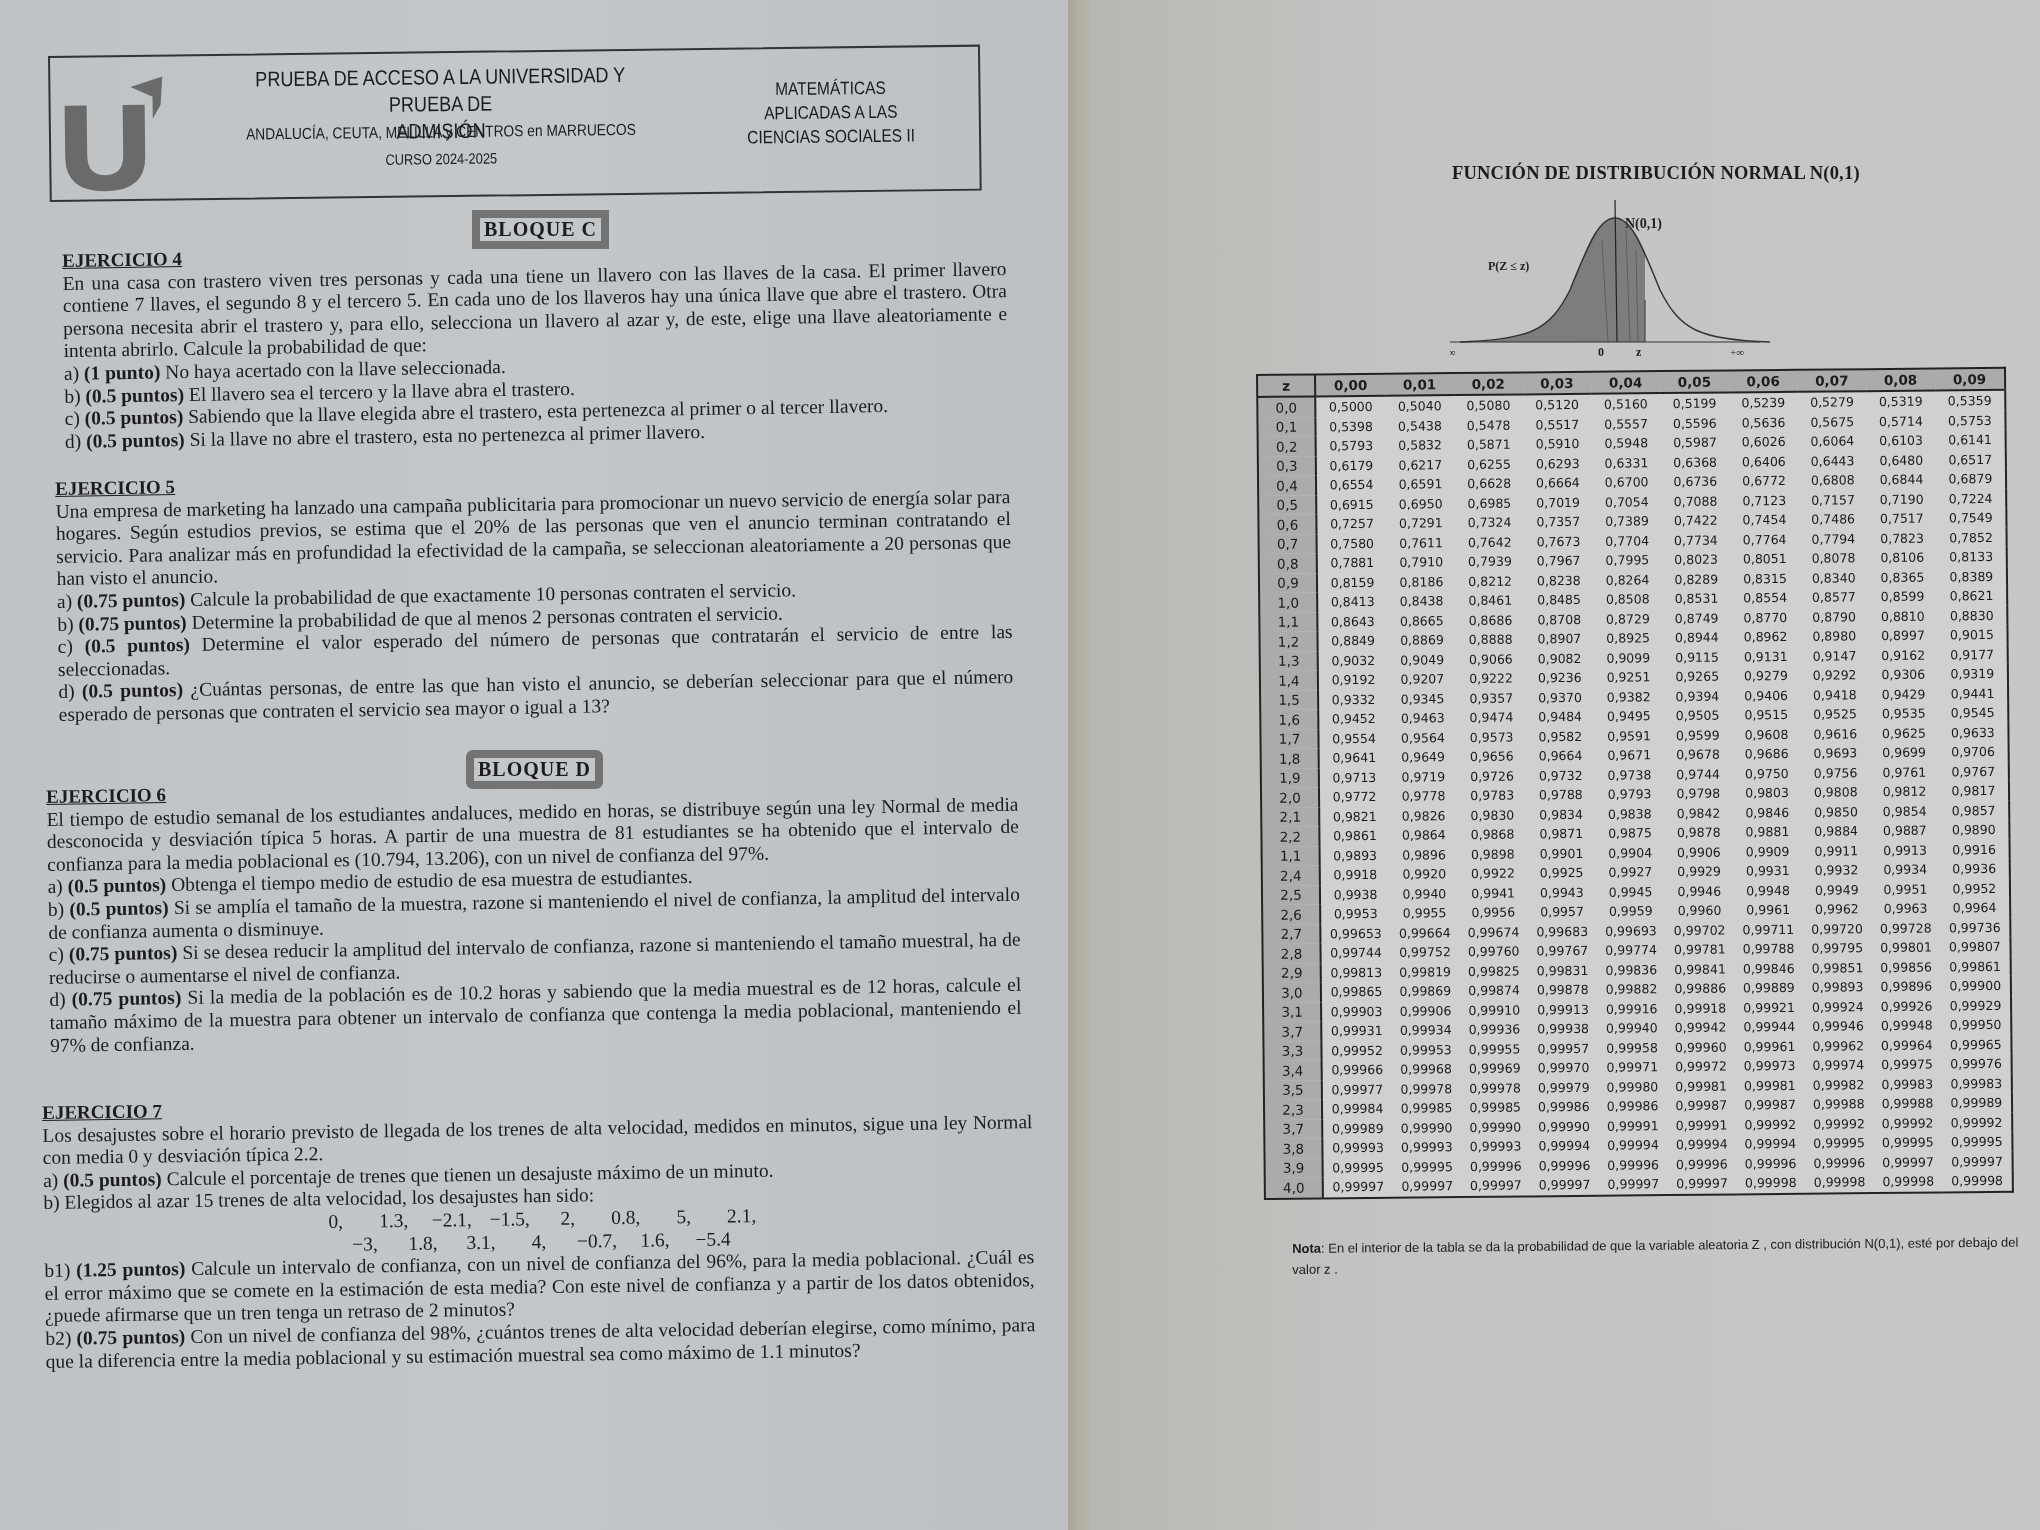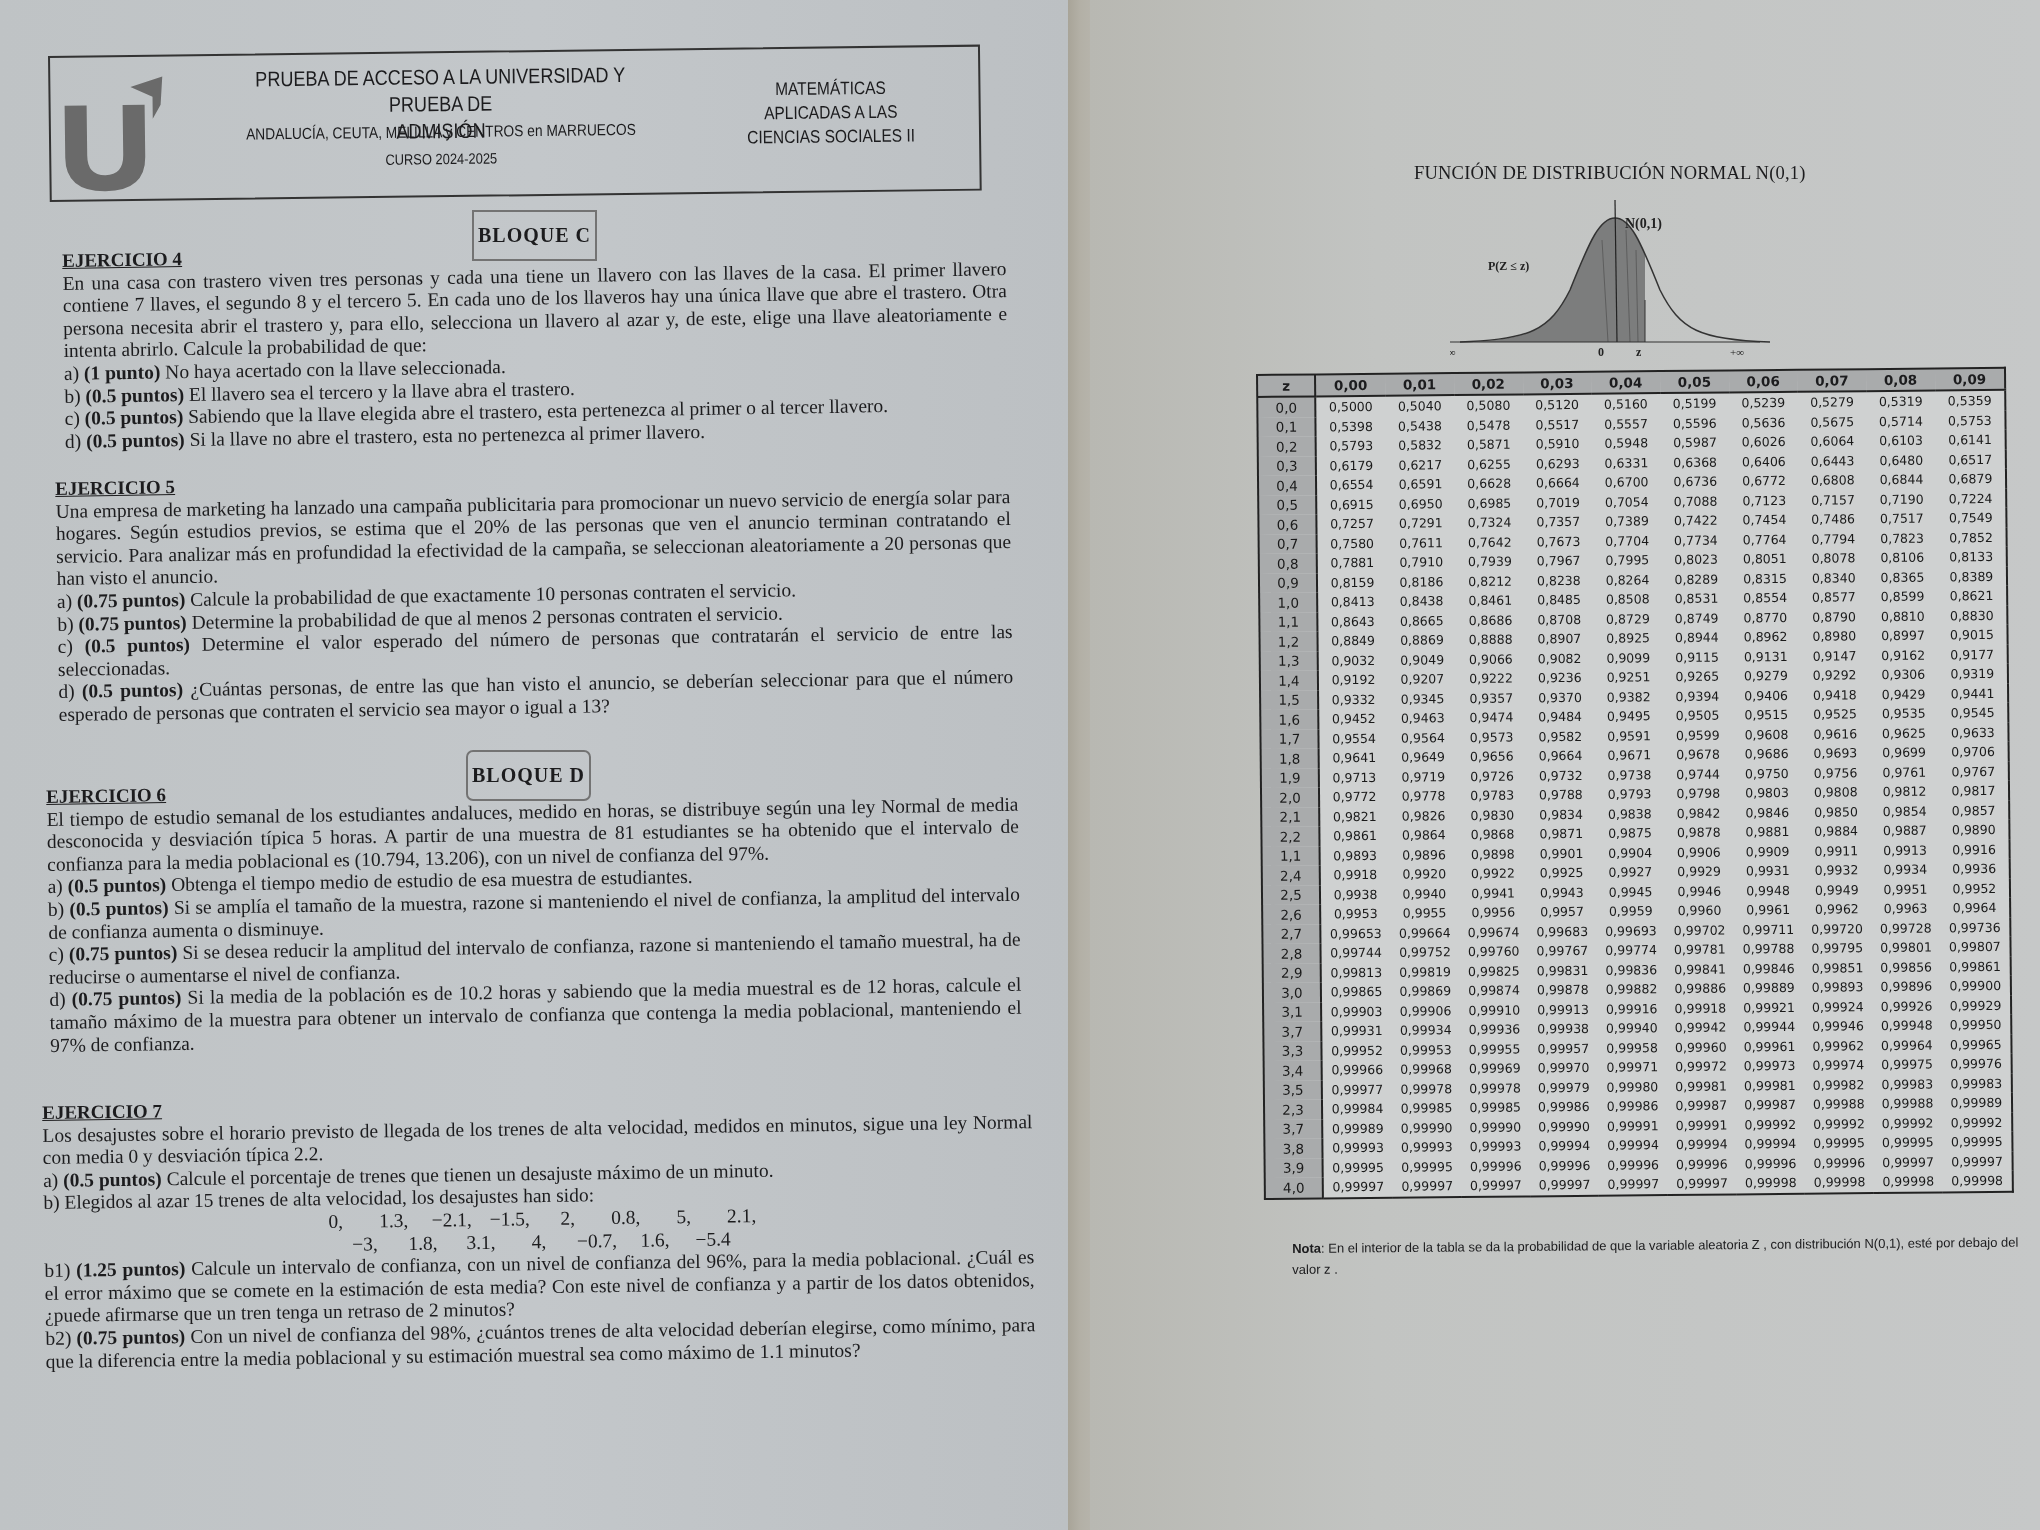--- a/index.html
+++ b/index.html
@@ -32,34 +32,34 @@
   .hdr-title { position: absolute; left: 140px; top: 10px; width: 500px; text-align: center;
     font-family: "Liberation Sans", sans-serif; font-size: 21px; font-weight: 400;
     transform: scaleX(0.86); transform-origin: center top; line-height: 27px; }
   .hdr-region { position: absolute; left: 140px; top: 70px; width: 500px; text-align: center;
     font-family: "Liberation Sans", sans-serif; font-size: 16px; transform: scaleX(0.86); }
   .hdr-course { position: absolute; left: 140px; top: 97px; width: 500px; text-align: center;
     font-family: "Liberation Sans", sans-serif; font-size: 15px; transform: scaleX(0.86); }
   .hdr-subject { position: absolute; left: 670px; top: 28px; width: 220px; text-align: center;
     font-family: "Liberation Sans", sans-serif; font-size: 18px; line-height: 24px; transform: scaleX(0.86); }
   .bloque {
-    position: absolute; border: 2px solid #737373; padding: 12px 4px;
+    position: absolute; border: 8px solid #737373; padding: 0 4px;
     font-family: "Liberation Serif", serif; font-weight: bold; font-size: 20px; letter-spacing: 1px;
     background: transparent;
   }
   .ex {
     position: absolute; font-size: 19.5px; line-height: 22.6px; text-align: justify;
   }
   .ex .ex-title { font-weight: bold; text-decoration: underline; display: block; font-size: 19px; }
   .ex p { margin: 0; }
   .ex b { font-weight: bold; }
   .data-row { text-align: center; word-spacing: 0; }
   .data-row span { display: inline-block; min-width: 58px; text-align: center; }
   
-  .nd-title { position: absolute; left: 1414px; top: 163px; font-weight: normal; font-size: 18.5px; letter-spacing: 0.2px; }
+  .nd-title { position: absolute; left: 1452px; top: 163px; font-weight: bold; font-size: 18.5px; letter-spacing: 0.2px; }
   .nd-chart { position: absolute; left: 1450px; top: 200px; width: 370px; height: 160px; }
   .ztable-wrap { position: absolute; left: 1256px; top: 374px; width: 750px;
     transform: rotate(-0.55deg); transform-origin: left top; }
   table.ztable { border-collapse: collapse; width: 750px; font-family: "DejaVu Sans", sans-serif; font-size: 12.5px;
     border: 2px solid #222; background: #cfd1d1; }
   table.ztable th { font-weight: bold; font-size: 13.5px; padding: 2px 0; background: #a9abac; border-bottom: 2px solid #222; }
   table.ztable th.zh { width: 56px; border-right: 2px solid #222; }
   table.ztable td { text-align: center; padding: 0; height: 19.5px; color: #1a1a1a; }
   table.ztable td.zc { font-weight: normal; font-size: 13.5px; background: #a9abac; border-right: 2px solid #222; }
   .note { position: absolute; left: 1292px; top: 1238px; width: 740px; font-family: "Liberation Sans", sans-serif; font-size: 13px; line-height: 21px;

